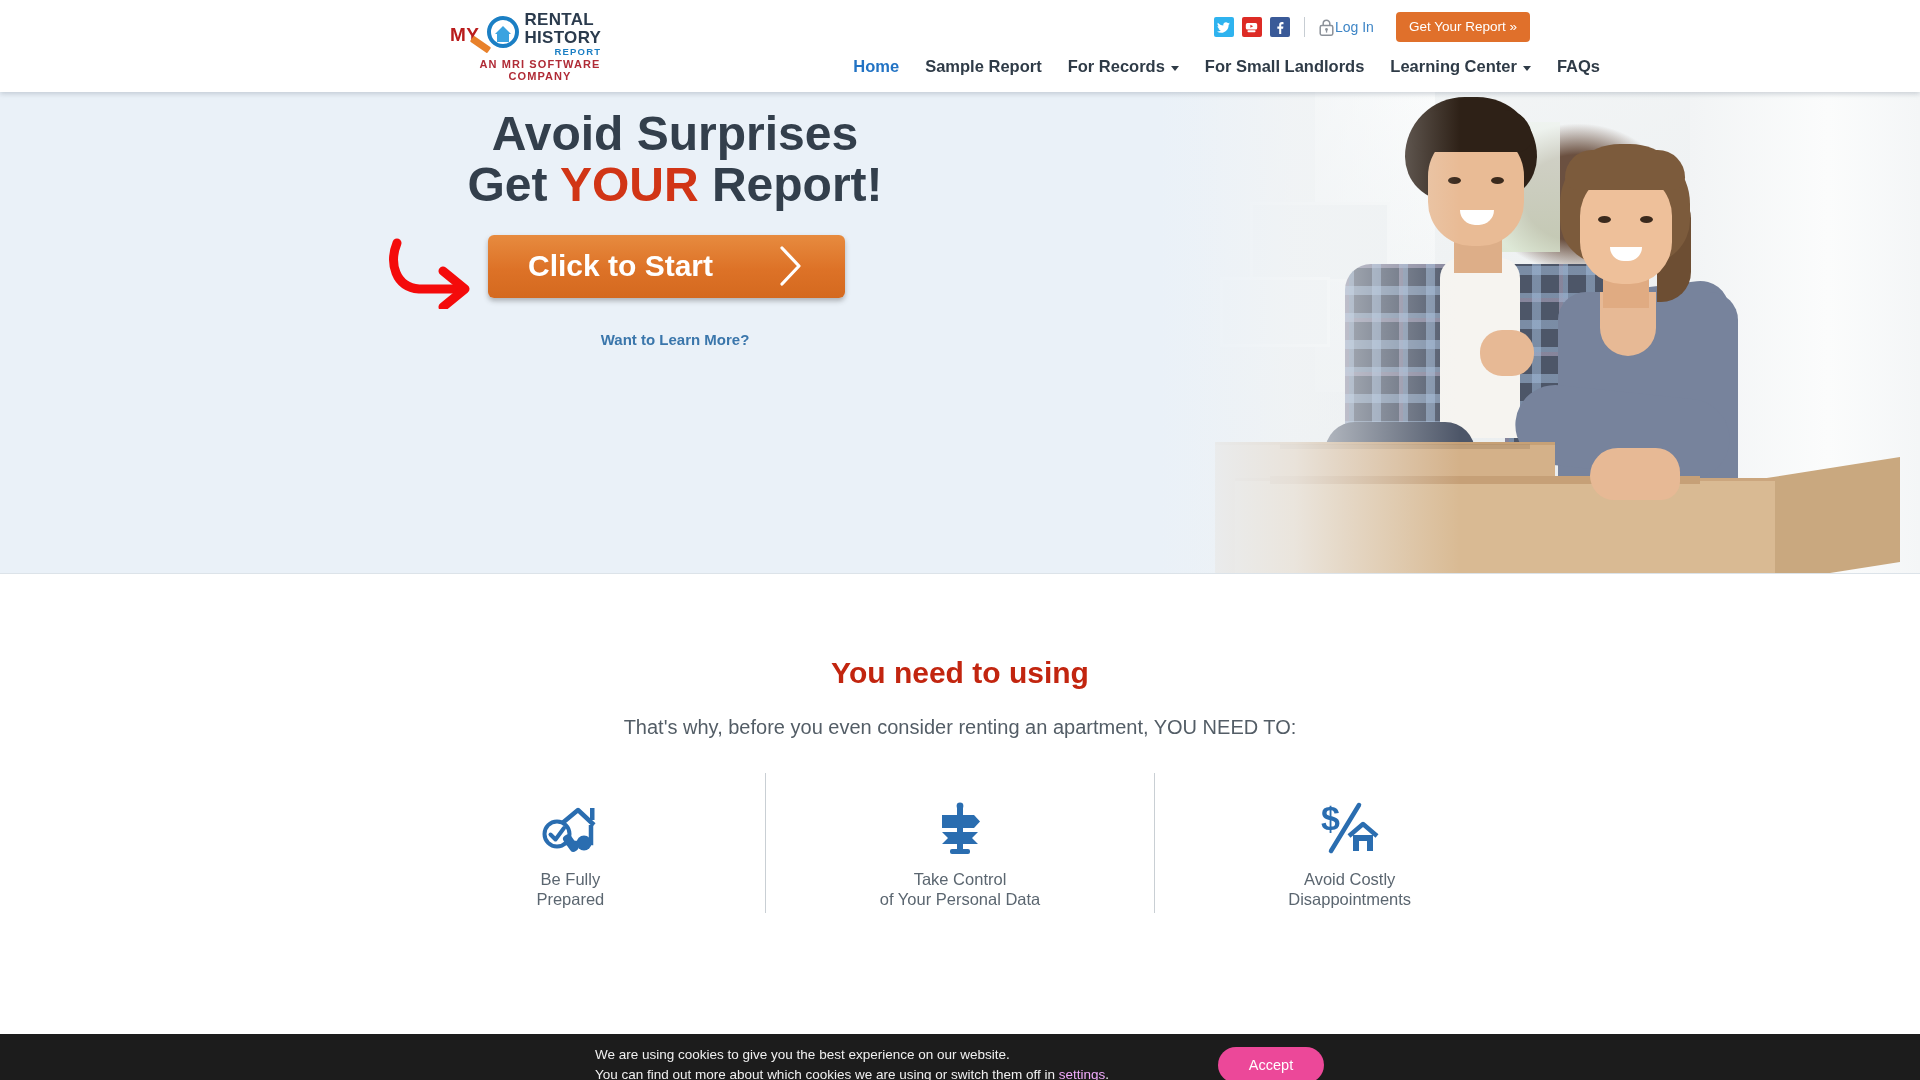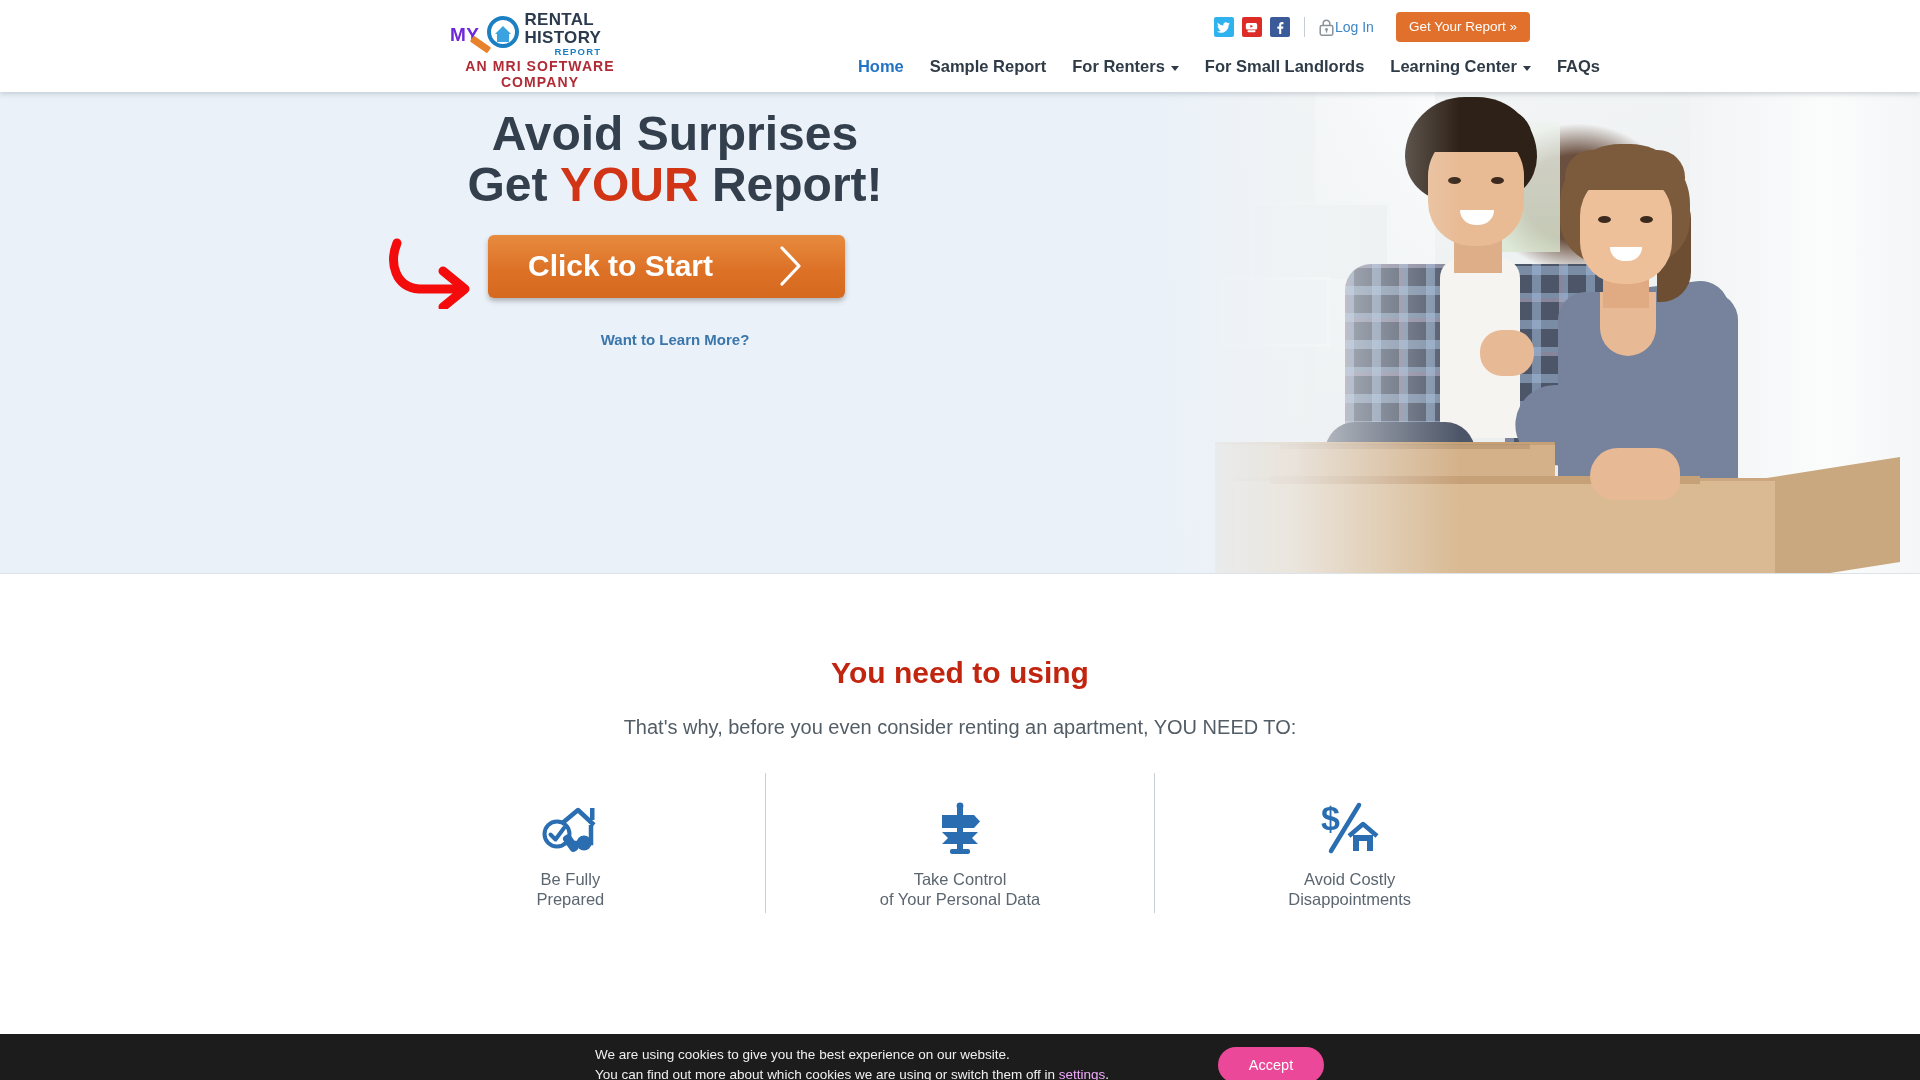--- a/index.html
+++ b/index.html
@@ -20,21 +20,21 @@
     z-index: 30;
   }
   .logo {
     position: absolute; left: 450px; top: 14px;
     width: 180px; height: 62px;
     text-decoration: none;
     display: block;
   }
   .logo-row { display: flex; align-items: center; height: 40px; }
   .logo-my {
-    font-size: 19px; font-weight: bold; color: #6d28d9;
+    font-size: 19px; font-weight: bold; color: #b91c1c;
     letter-spacing: .5px; line-height: 1;
   }
   .logo-glass { position: relative; width: 38px; height: 38px; margin: 0 3px 0 4px; }
   .logo-glass .ring {
     position: absolute; left: 3px; top: 1px;
     width: 32px; height: 32px; border-radius: 50%;
     border: 4px solid #1b7fc4; background: #fff;
   }
   .logo-glass .house {
     position: absolute; left: 11px; top: 11px;
@@ -54,21 +54,21 @@
   }
   .logo-words { display: flex; flex-direction: column; line-height: 1.04; }
   .logo-rental, .logo-history {
     font-size: 17px; font-weight: bold; color: #2b3b4d; letter-spacing: .3px;
   }
   .logo-report {
     font-size: 9.5px; font-weight: bold; color: #1b7fc4;
     letter-spacing: 1.2px; text-align: right;
   }
   .logo-tag {
-    font-size: 14px; font-weight: bold; color: #b02b36;
+    font-size: 11px; font-weight: bold; color: #b02b36;
     letter-spacing: 1.1px; text-align: center; margin-top: 4px;
   }
 
   .util-bar {
     position: absolute; right: 390px; top: 12px;
     display: flex; align-items: center; gap: 8px;
   }
   .soc {
     width: 20px; height: 20px; border-radius: 2px;
     display: flex; align-items: center; justify-content: center;
@@ -332,21 +332,21 @@
     </div>
 
     <div class="nav">
       <a class="nav-item active" href="#">
         <span>Home</span>
       </a>
       <a class="nav-item" href="#">
         <span>Sample Report</span>
       </a>
       <a class="nav-item" href="#">
-        <span>For Renters</span>
+        <span>For Records</span>
         <span class="caret"></span>
       </a>
       <a class="nav-item" href="#">
         <span>For Small Landlords</span>
       </a>
       <a class="nav-item" href="#">
         <span>Learning Center</span>
         <span class="caret"></span>
       </a>
       <a class="nav-item" href="#">

